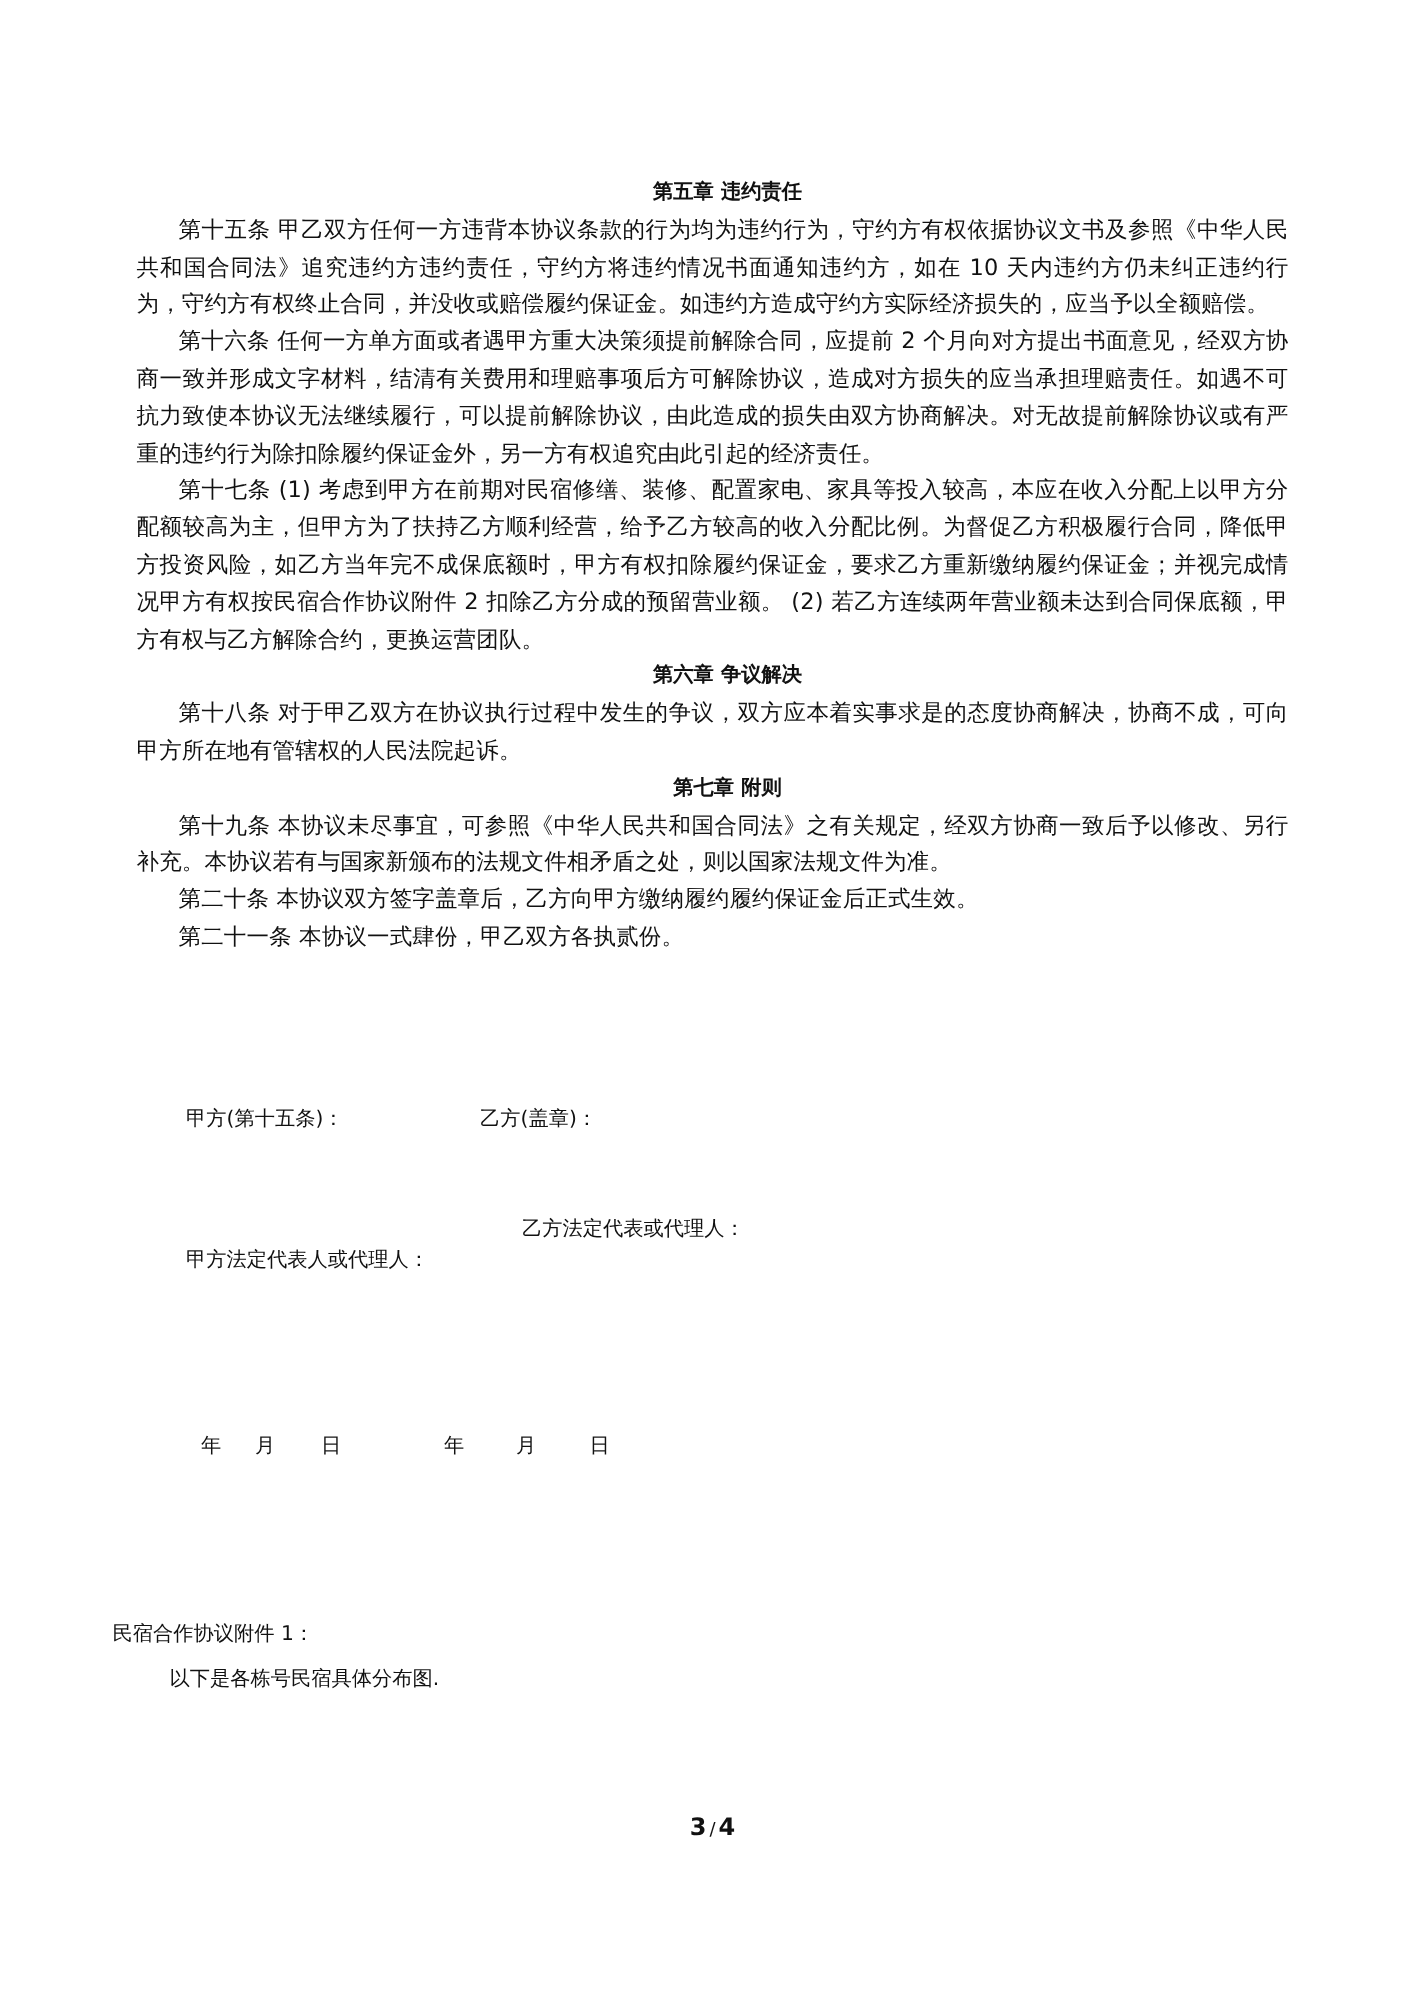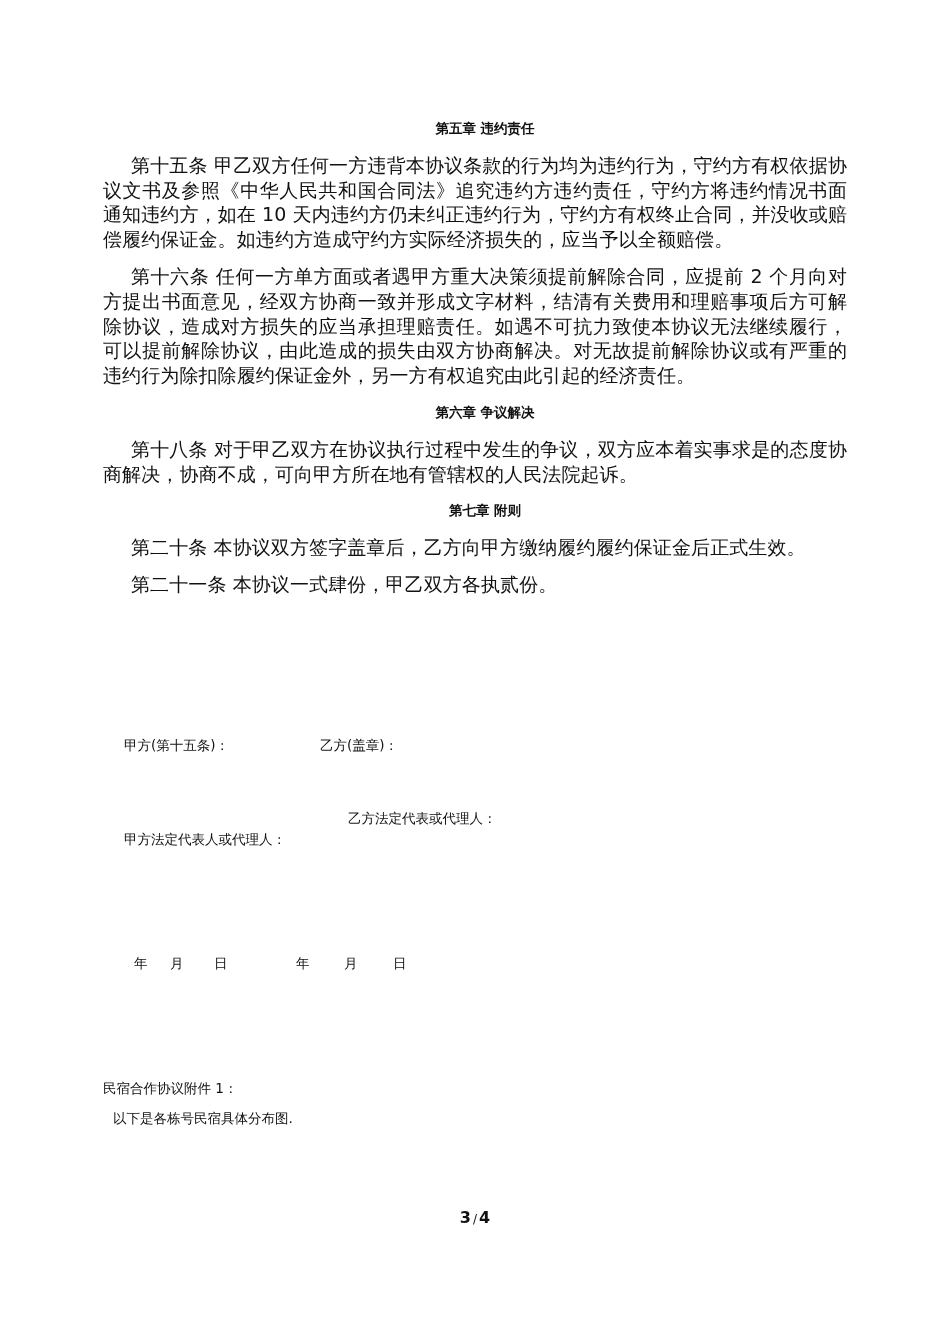--- a/index.html
+++ b/index.html
@@ -8,60 +8,62 @@
       font-family: "DejaVu Sans", "Liberation Sans", sans-serif;
       color: #111111;
     }
     .page { position: absolute; left: 0; top: 0; width: 950px; height: 1228px; }
     .content { position: absolute; left: 91px; top: 116px; width: 768px; }
     .chapter {
       text-align: center; font-weight: bold; font-size: 13.5px;
       line-height: 24.8px; height: 24.8px; padding-left: 20px;
     }
     .para {
-      font-size: 19px; line-height: 24.8px; text-indent: 28px;
-      text-align: justify; margin: 12px; letter-spacing: 0.1px;
+      font-size: 15px; line-height: 24.8px; text-indent: 28px;
+      text-align: justify; margin: 0; letter-spacing: 0.1px;
     }
     .abs { position: absolute; font-size: 13.5px; white-space: pre; }
     .pagenum {
       position: absolute; top: 1208px; left: 0; width: 950px; text-align: center;
       font-size: 16px; font-weight: bold;
     }
     .pagenum .sep { font-weight: normal; font-size: 12px; margin: 0 2px; }
   </style>
 </head>
 <body>
 
 <div class="page">
   <div class="content">
     <div class="chapter">第五章  违约责任</div>
     <p class="para">第十五条  甲乙双方任何一方违背本协议条款的行为均为违约行为，守约方有权依据协议文书及参照《中华人民共和国合同法》追究违约方违约责任，守约方将违约情况书面通知违约方，如在 10 天内违约方仍未纠正违约行为，守约方有权终止合同，并没收或赔偿履约保证金。如违约方造成守约方实际经济损失的，应当予以全额赔偿。</p>
     <p class="para">第十六条  任何一方单方面或者遇甲方重大决策须提前解除合同，应提前 2 个月向对方提出书面意见，经双方协商一致并形成文字材料，结清有关费用和理赔事项后方可解除协议，造成对方损失的应当承担理赔责任。如遇不可抗力致使本协议无法继续履行，可以提前解除协议，由此造成的损失由双方协商解决。对无故提前解除协议或有严重的违约行为除扣除履约保证金外，另一方有权追究由此引起的经济责任。</p>
+    <p class="para">第十七条   (1) 考虑到甲方在前期对民宿修缮、装修、配置家电、家具等投入较高，本应在收入分配上以甲方分配额较高为主，但甲方为了扶持乙方顺利经营，给予乙方较高的收入分配比例。为督促乙方积极履行合同，降低甲方投资风险，如乙方当年完不成保底额时，甲方有权扣除履约保证金，要求乙方重新缴纳履约保证金；并视完成情况甲方有权按民宿合作协议附件 2 扣除乙方分成的预留营业额。 (2) 若乙方连续两年营业额未达到合同保底额，甲方有权与乙方解除合约，更换运营团队。</p>
 
     <div class="chapter">第六章  争议解决</div>
     <p class="para">第十八条  对于甲乙双方在协议执行过程中发生的争议，双方应本着实事求是的态度协商解决，协商不成，可向甲方所在地有管辖权的人民法院起诉。</p>
 
     <div class="chapter">第七章  附则</div>
+    <p class="para">第十九条  本协议未尽事宜，可参照《中华人民共和国合同法》之有关规定，经双方协商一致后予以修改、另行补充。本协议若有与国家新颁布的法规文件相矛盾之处，则以国家法规文件为准。</p>
     <p class="para">第二十条  本协议双方签字盖章后，乙方向甲方缴纳履约履约保证金后正式生效。</p>
     <p class="para">第二十一条  本协议一式肆份，甲乙双方各执贰份。</p>
   </div>
 
   <div class="abs" style="left:124px; top:737px;">甲方(第十五条)：</div>
   <div class="abs" style="left:320px; top:737px;text-align:right;">乙方(盖章)：</div>
 
   <div class="abs" style="left:124px; top:831px;">甲方法定代表人或代理人：</div>
   <div class="abs" style="left:348px; top:810px;">乙方法定代表或代理人：</div>
 
   <div class="abs" style="left:134px; top:955px;">年</div>
   <div class="abs" style="left:170px; top:955px;">月</div>
   <div class="abs" style="left:214px; top:955px;">日</div>
 
   <div class="abs" style="left:296px; top:955px;">年</div>
   <div class="abs" style="left:344px; top:955px;">月</div>
   <div class="abs" style="left:393px; top:955px;">日</div>
 
-  <div class="abs" style="left:103px; top:1080px;">民宿合作协议附件 1：</div>
+  <div class="abs" style="left:75px; top:1080px;">民宿合作协议附件 1：</div>
   <div class="abs" style="left:113px; top:1110px;">以下是各栋号民宿具体分布图.</div>
 
   <div class="pagenum">
     <span>3</span><span class="sep">/</span><span>4</span>
   </div>
 </div>
 
 </body></html>

